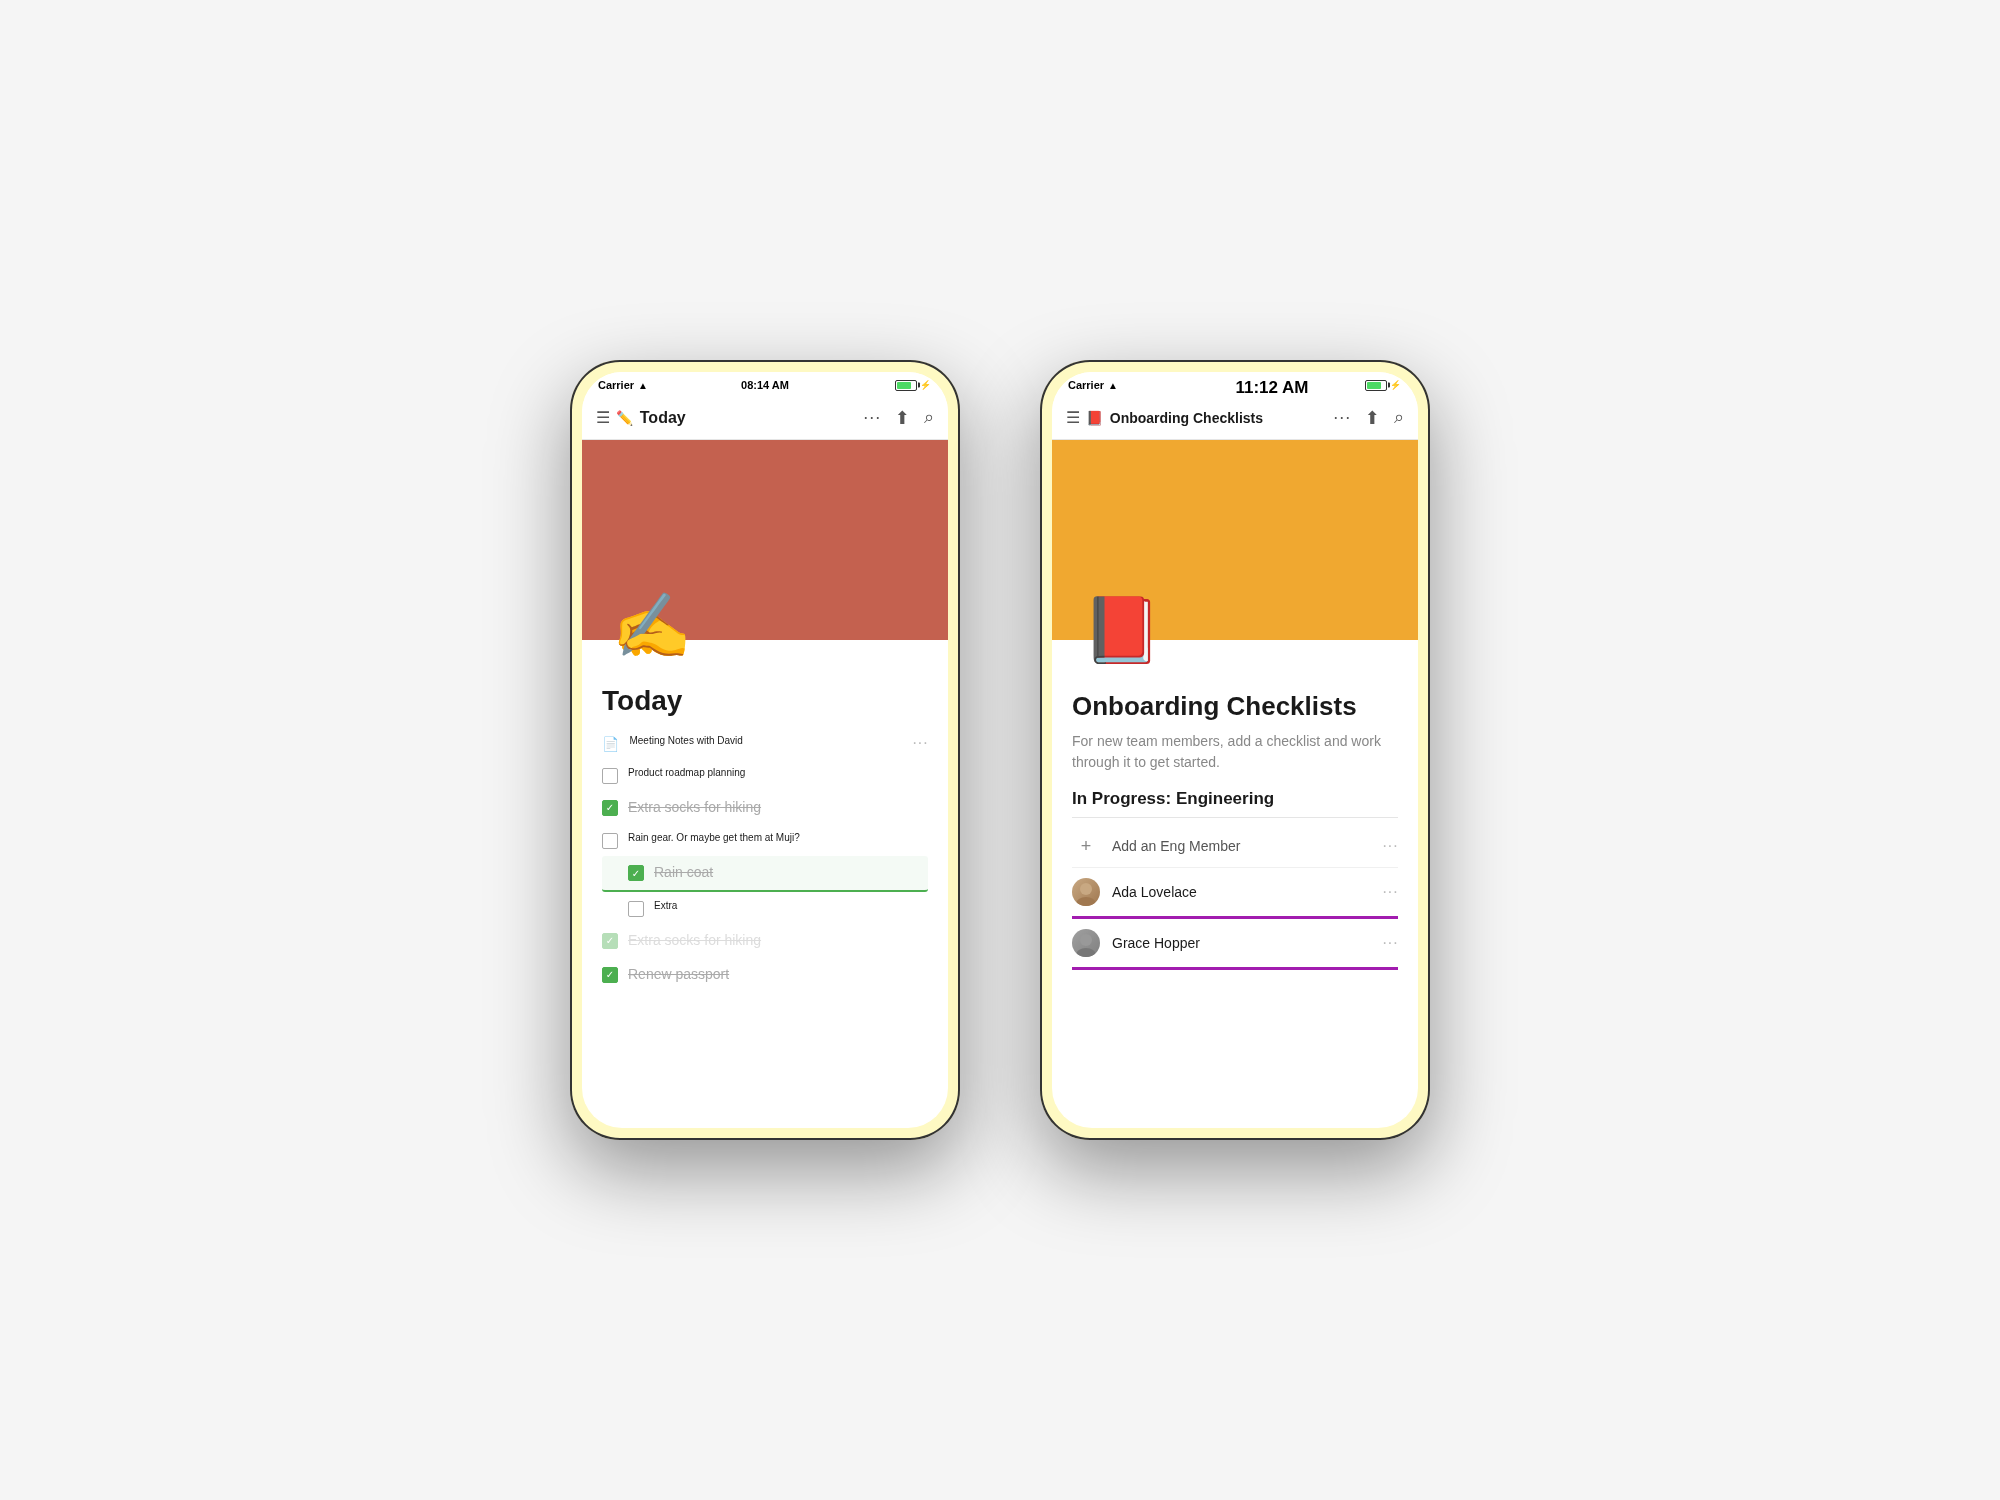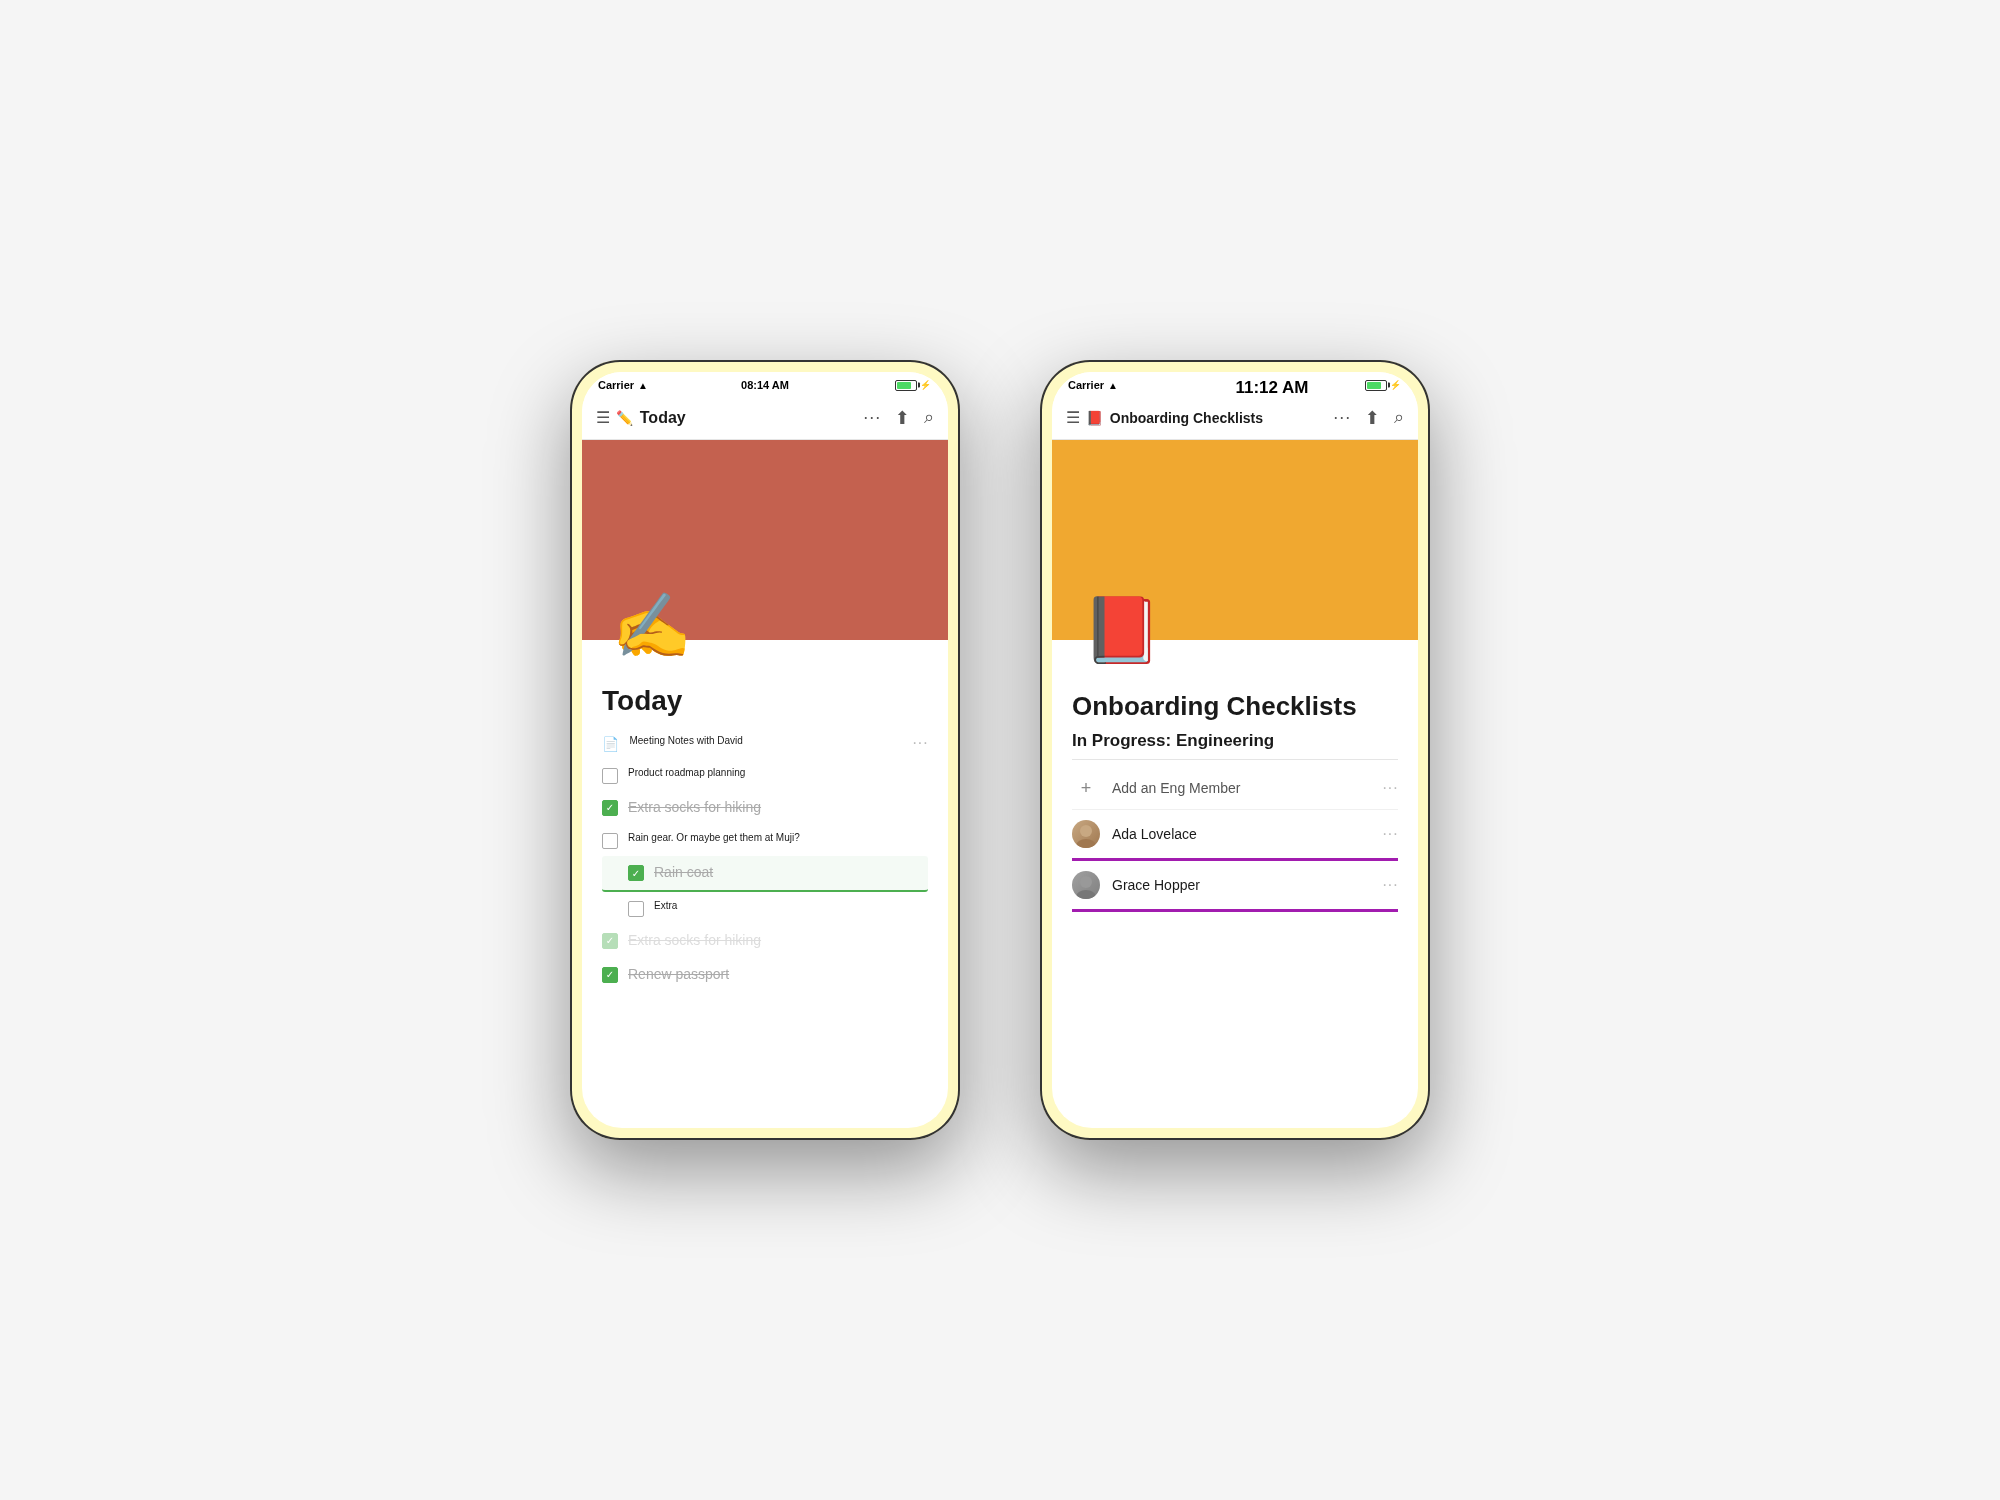--- a/index.html
+++ b/index.html
@@ -474,20 +474,21 @@
           <span class="nav-icon">⌕</span>
         </div>
       </div>
 
       <div class="hero-yellow">
         <span class="hero-book">📕</span>
       </div>
 
       <div class="page-content" style="padding-top:16px;">
         <div class="page-title" style="margin-top:36px;font-size:26px;">Onboarding Checklists</div>
+        <div class="page-description">For new team members, add a checklist and work through it to get started.</div>
         <div class="section-header">In Progress: Engineering</div>
 
         <div class="add-member">
           <span class="add-icon">+</span>
           <span class="add-text">Add an Eng Member</span>
           <span class="item-dots">···</span>
         </div>
 
         <div class="member-item">
           <div class="member-avatar avatar-ada">

